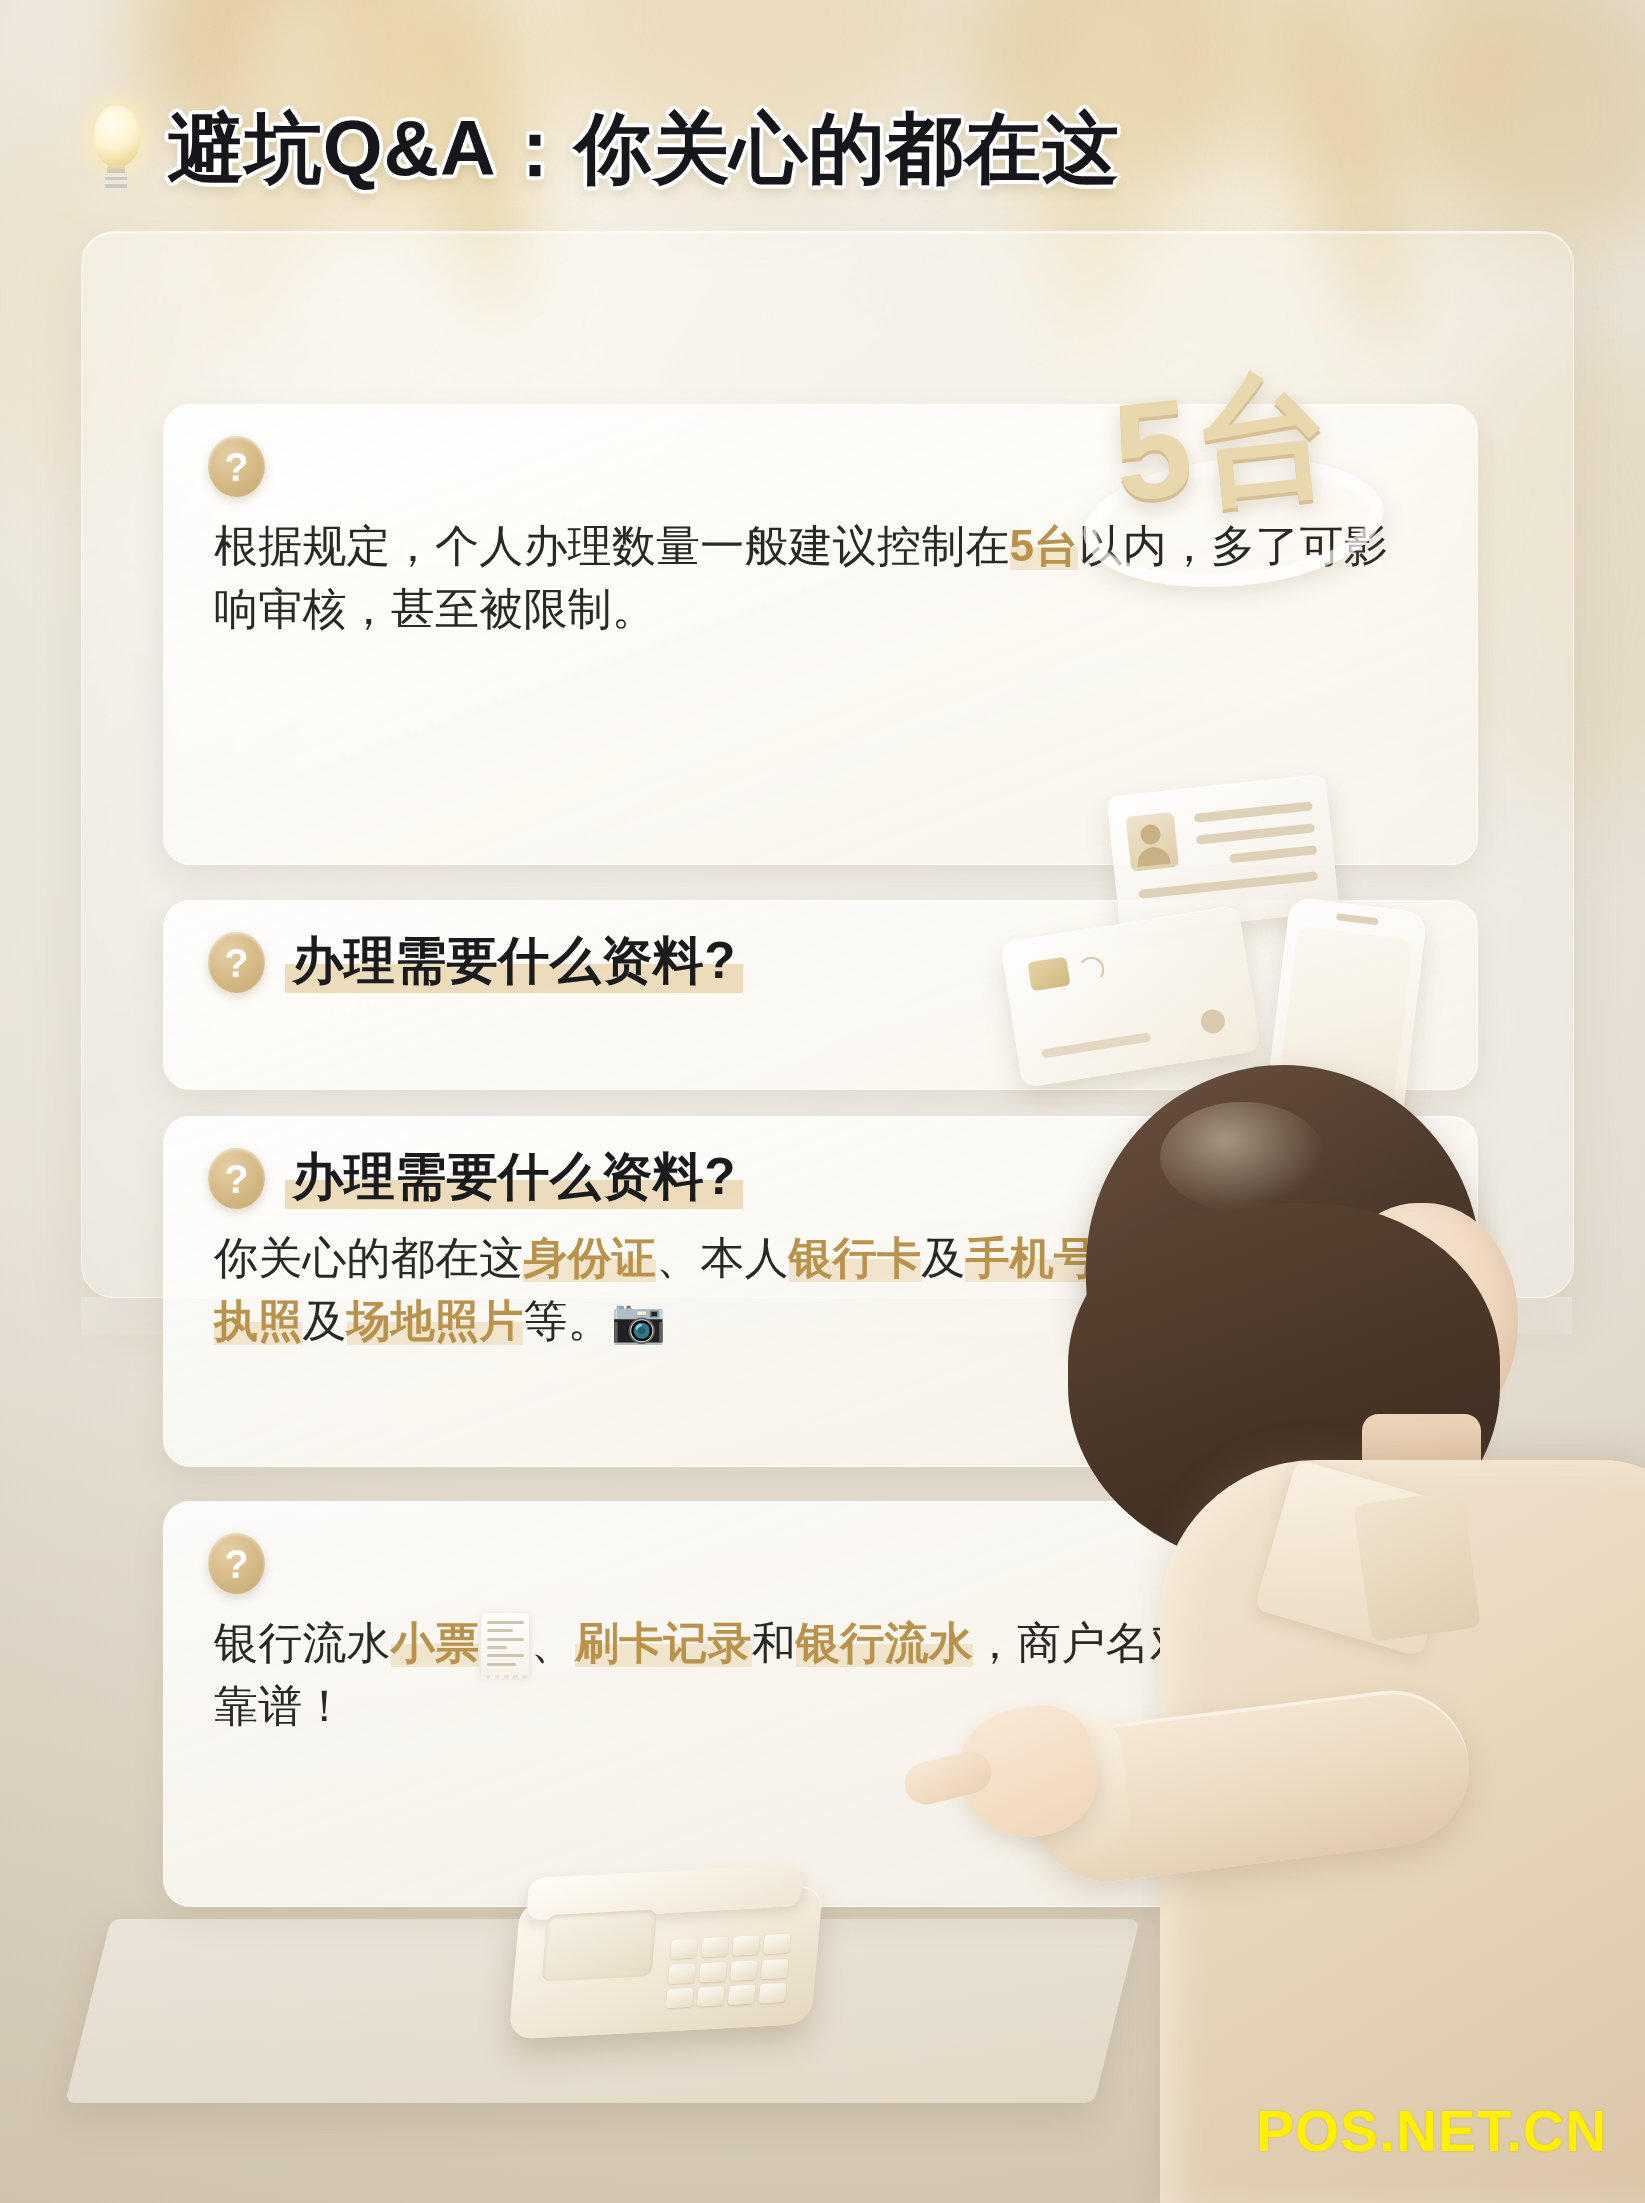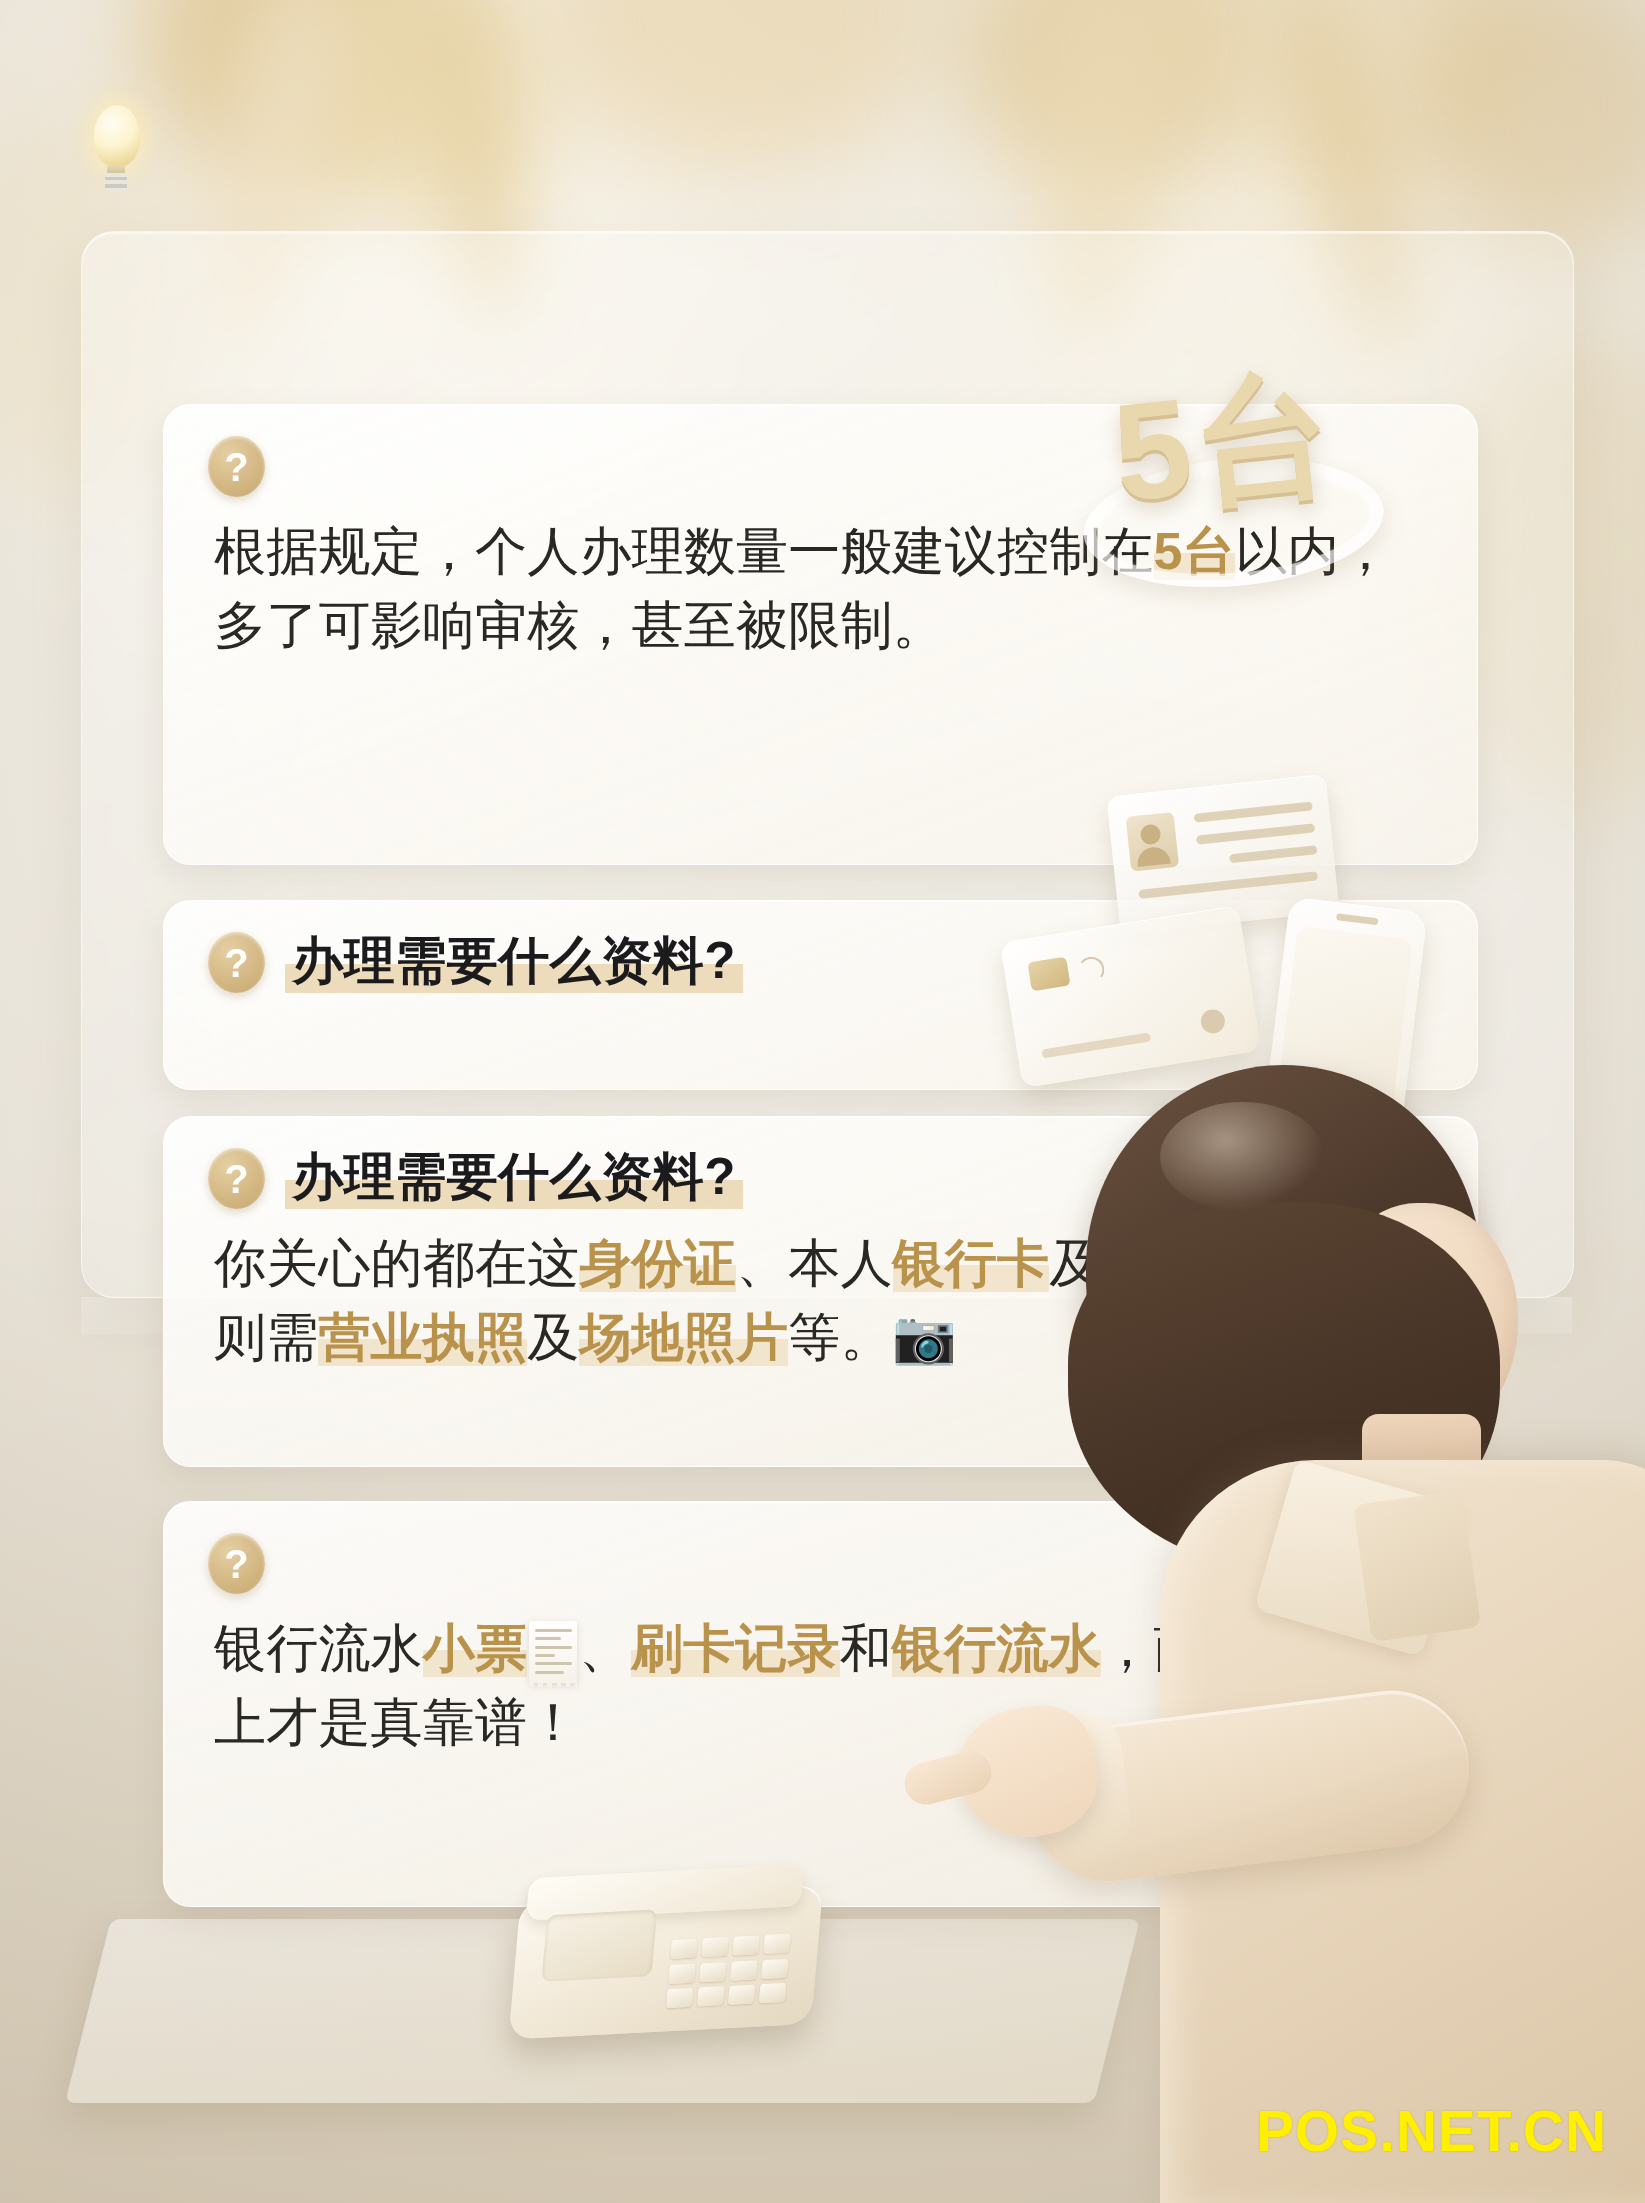--- a/index.html
+++ b/index.html
@@ -121,21 +121,21 @@
     color:#fff;font-size:40px;font-weight:bold;line-height:1;
     font-family:"Liberation Sans","DejaVu Sans",sans-serif;
   }
   .q-text{
     font-size:51px;font-weight:bold;color:#1b1a1c;letter-spacing:0.5px;white-space:nowrap;
     background:linear-gradient(180deg, rgba(255,255,255,0) 52%, rgba(234,214,176,.85) 52%, rgba(234,214,176,.85) 100%);
     padding:0 7.3px 3.7px 7.3px;line-height:1.12;
   }
   .a-text{
     padding:18.4px 48px 0 50px;
-    font-size:52px;line-height:1.42;color:#2a2825;font-weight:500;
+    font-size:44px;line-height:1.42;color:#2a2825;font-weight:500;
     letter-spacing:0.2px;
   }
   .a-text .hl{
     color:#b9924c;font-weight:bold;
     background:linear-gradient(180deg, rgba(255,255,255,0) 54%, rgba(238,222,192,.75) 54%, rgba(238,222,192,.75) 100%);
   }
 
   
   .decor-5tai{
     position:absolute;left:1074px;top:367px;width:303px;height:202px;z-index:30;
@@ -340,20 +340,21 @@
 <div class="glass-panel"></div>
 <div class="panel-stem"></div>
 <div class="glass-base"></div>
 
 <div class="title-row">
   <span class="bulb">
     <span class="glass"></span>
       <span class="neck"></span>
       <span class="base"></span>
   </span>
+  <span class="title-text">避坑Q&amp;A：你关心的都在这</span>
 </div>
 
 <div class="decor-5tai">
   <span class="ring"></span>
   <span class="numtxt">5台</span>
 </div>
 
 <div class="decor-docs">
   <div class="d-id">
     <span class="ph"></span>

